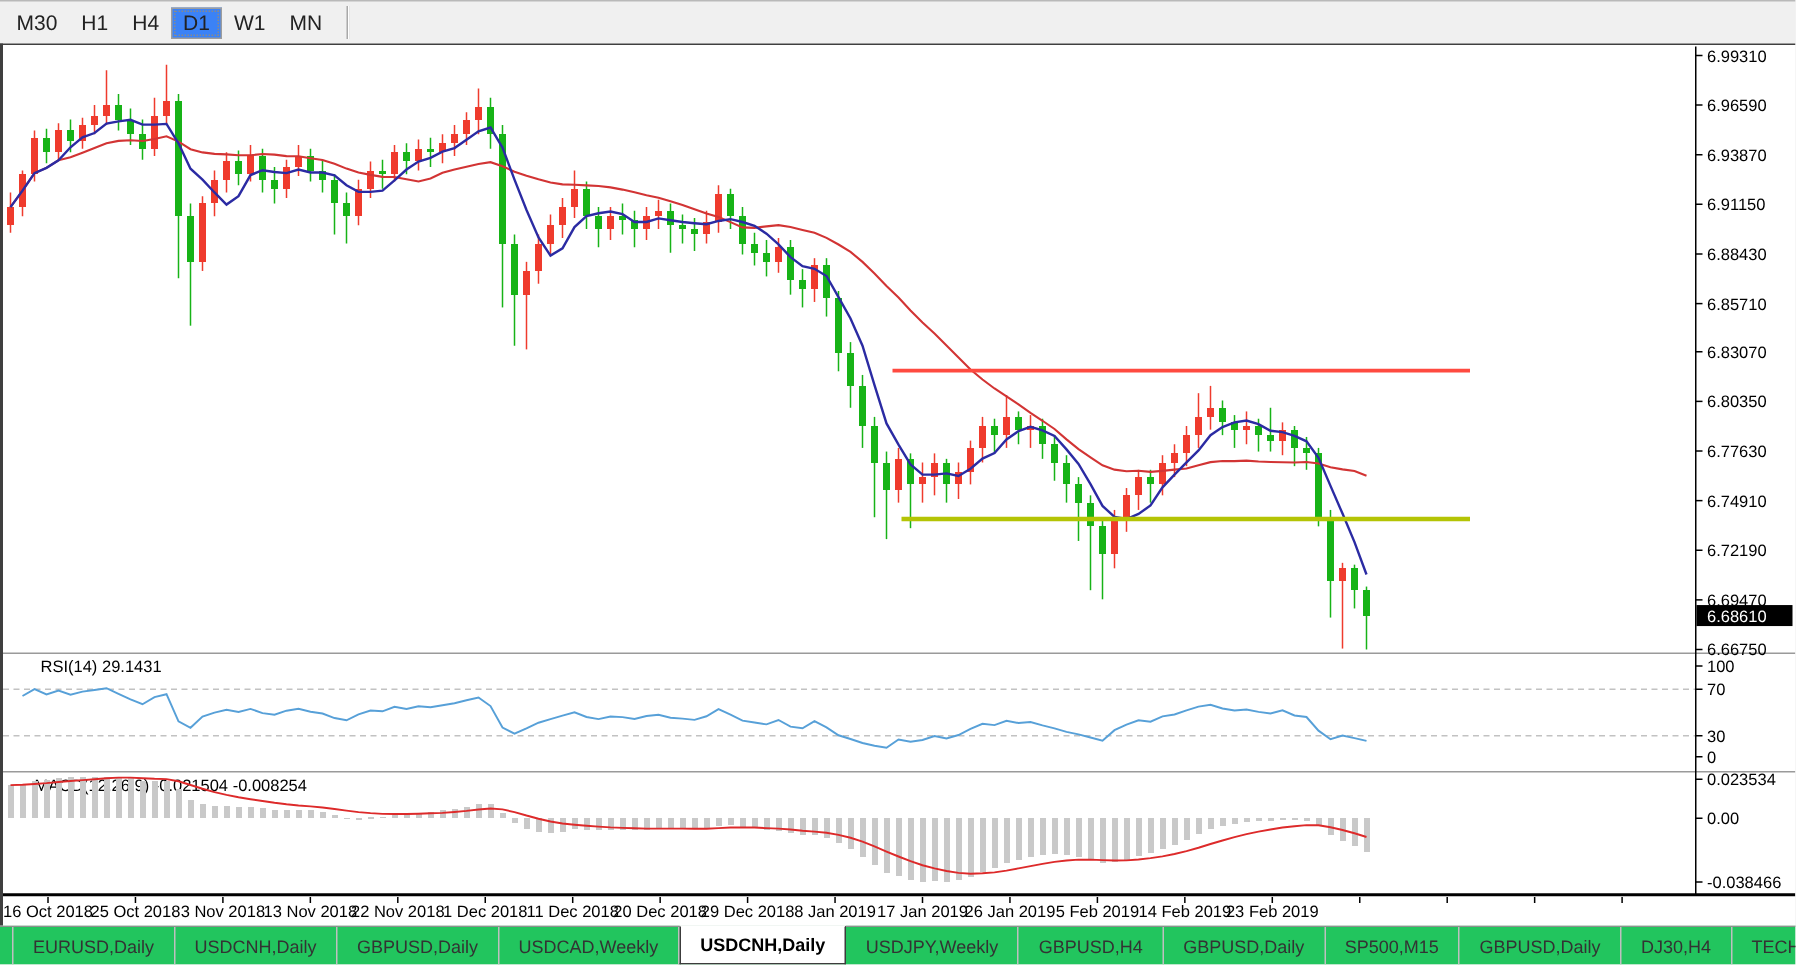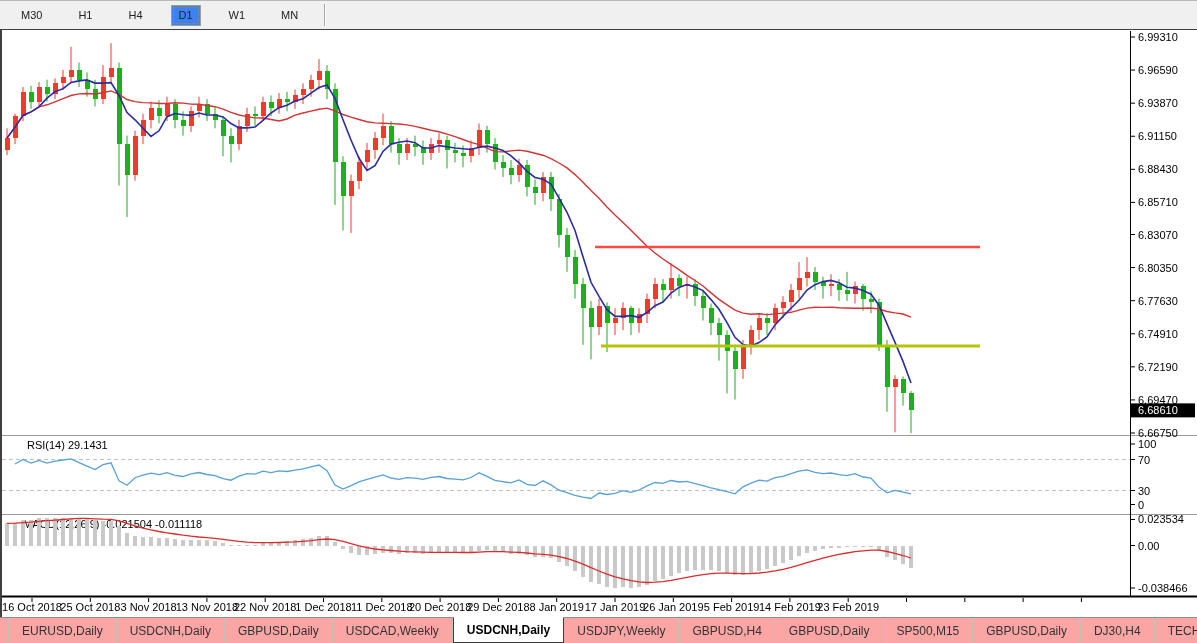--- a/index.html
+++ b/index.html
@@ -2,38 +2,38 @@
 <html><head>
 <meta charset="utf-8">
 <style>
   html,body{margin:0;padding:0;width:1197px;height:643px;overflow:hidden;
     font-family:"Liberation Sans",sans-serif;background:#f0f0f0;}
   .app{position:relative;width:1197px;height:643px;}
 
   
   .toolbar{height:29px;background:#f0f0f0;display:flex;align-items:center;
     border-top:1px solid #b9b9b9;box-sizing:border-box;padding-left:3px;}
-  .tf-btn{font-size:11px;color:#222;padding:3px 7px;margin:0 10px;border:1px solid transparent;
+  .tf-btn{font-size:14px;color:#222;padding:3px 7px;margin:0 0;border:1px solid transparent;
     background:transparent;cursor:default;line-height:13px;}
   .tf-btn.active{background:#3b82f6;border:1px solid #9d9d9d;outline:1px dotted #8a8a8a;outline-offset:-3px;}
   .tb-sep{width:1px;height:22px;background:#a8a8a8;border-right:1px solid #fff;margin-left:8px;}
 
   
   .chart-area{position:relative;width:1197px;height:588px;background:#fff;
     border-top:1px solid #3f3f3f;border-left:2px solid #3f3f3f;box-sizing:border-box;}
   .chart-title{position:absolute;left:7px;top:6px;z-index:3;font-size:12px;font-weight:700;color:#000;}
   .chart-title .tri{font-size:8px;vertical-align:1px;margin-right:5px;font-weight:400;}
   .chart-title span.v{margin-right:4px;}
   .ind-label{position:absolute;z-index:0;font-size:11px;color:#000;white-space:nowrap;padding-left:16px;}
   #rsi-label{left:9px;top:409px;z-index:3;}
   #macd-label{left:5px;top:488px;}
   #chart-svg{position:absolute;left:0;top:0;z-index:1;}
 
   
-  .tabbar{height:26px;background:#fca5a5;border-top:1px solid #8f8f8f;display:flex;
+  .tabbar{height:26px;background:#22c55e;border-top:1px solid #8f8f8f;display:flex;
     align-items:stretch;box-sizing:border-box;font-size:12px;color:#333;}
   .tab{display:flex;align-items:center;padding:0 13px;border-right:1px solid #bfbfbf;
     white-space:nowrap;cursor:default;}
   .tab:first-child{border-left:1px solid #bfbfbf;margin-left:8px;}
   .tab.active{background:#fff;border:1px solid #3c3c3c;border-top:1px solid #fff;
     margin-top:-1px;font-weight:700;color:#000;}
 </style>
 </head>
 <body>
 
@@ -47,21 +47,21 @@
     <div class="tf-btn">W1</div>
     <div class="tf-btn">MN</div>
     <div class="tb-sep"></div>
   </div>
 
   <div class="chart-area">
     <div class="ind-label" id="rsi-label">
       <span>RSI(14)</span> <span>29.1431</span>
     </div>
     <div class="ind-label" id="macd-label">
-      <span>MACD(12,26,9)</span> <span>-0.021504</span> <span>-0.011118</span>
+      <span>MACD(12,26,9)</span> <span>-0.021504</span> <span>-0.008254</span>
     </div>
     <svg id="chart-svg" width="1195" height="587">
         <line x1="0" y1="429.5" x2="1128" y2="429.5" stroke="#c2c2c2" stroke-width="1" stroke-dasharray="4,3"></line>
         <line x1="0" y1="460.5" x2="1128" y2="460.5" stroke="#c2c2c2" stroke-width="1" stroke-dasharray="4,3"></line>
         <line x1="5" y1="98.33661999999994" x2="5" y2="125.09302000000024" stroke="#ef3b2d" stroke-width="1"></line>
         <rect x="2.5" y="108.06621999999994" width="5" height="12.161999999999736" fill="#ef3b2d" shape-rendering="crispEdges"></rect>
         <line x1="13" y1="83.74222000000046" x2="13" y2="114.14721999999982" stroke="#ef3b2d" stroke-width="1"></line>
         <rect x="10.5" y="86.17462000000019" width="5" height="21.891599999999755" fill="#ef3b2d" shape-rendering="crispEdges"></rect>
         <line x1="21" y1="56.98582000000017" x2="21" y2="91.03941999999967" stroke="#ef3b2d" stroke-width="1"></line>
         <rect x="18.5" y="61.85061999999963" width="5" height="24.32400000000056" fill="#ef3b2d" shape-rendering="crispEdges"></rect>

